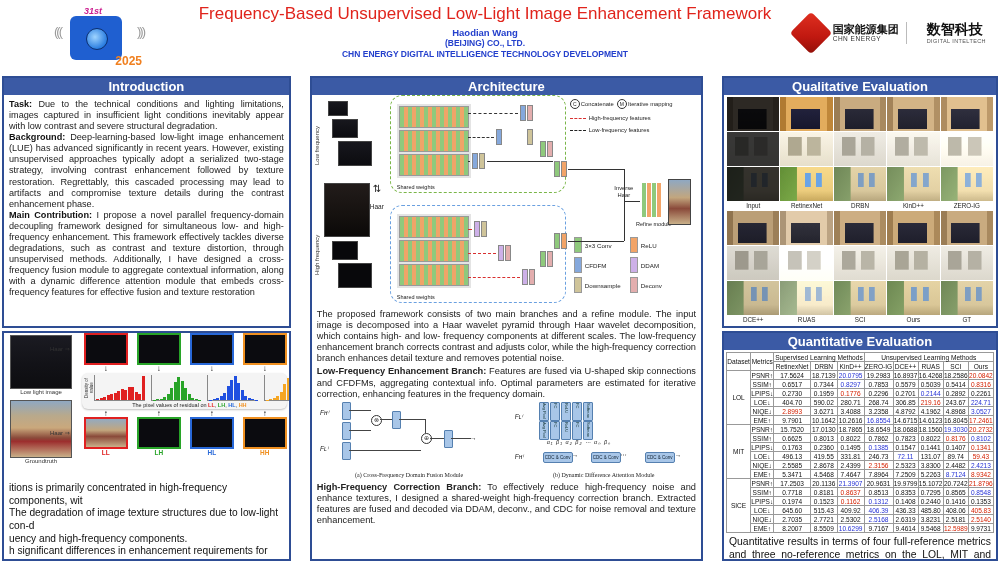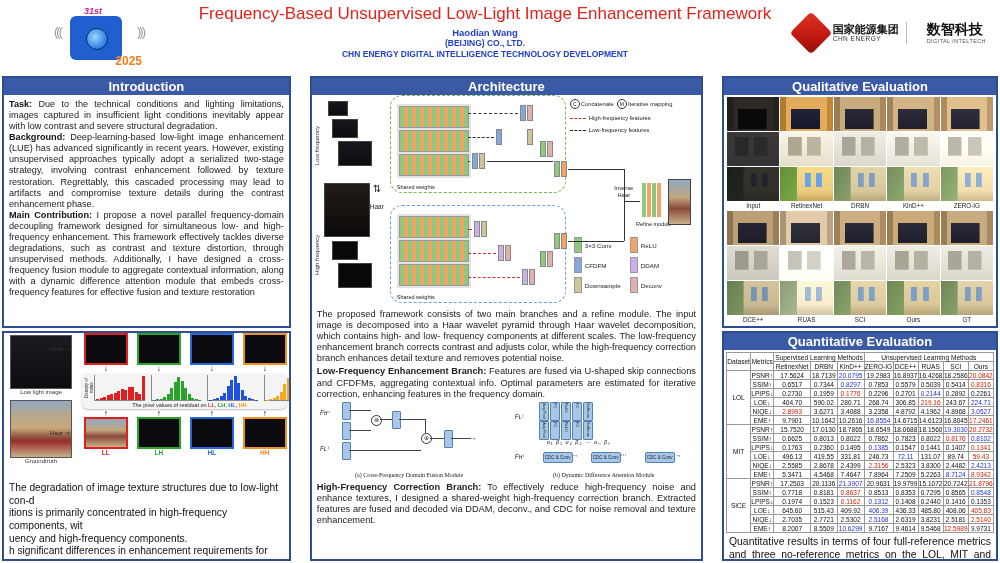--- a/index.html
+++ b/index.html
@@ -284,22 +284,22 @@
               </div>
             <div class="obs-band-labels" id="obs-band-labels">
                 <span style="color: rgb(224, 32, 32);">LL</span>
                 <span style="color: rgb(40, 164, 40);">LH</span>
                 <span style="color: rgb(40, 104, 216);">HL</span>
                 <span style="color: rgb(240, 144, 32);">HH</span>
               </div>
           </div>
         </div>
         <div class="obs-note" id="obs-note">
+            <div>itions is primarily concentrated in high-frequency components,  wit</div>
             <div>The degradation of image texture structures due to low-light con-d</div>
-            <div>itions is primarily concentrated in high-frequency components,  wit</div>
             <div>uency and high-frequency components.</div>
             <div>h significant differences in enhancement requirements for low-freq</div>
           </div>
       </div>
     </div>
 
     <div class="col col2">
       <div class="panel" style="height:485px;">
         <div class="panel-head">Architecture</div>
         <div class="arch-diagram" id="arch-diagram">

